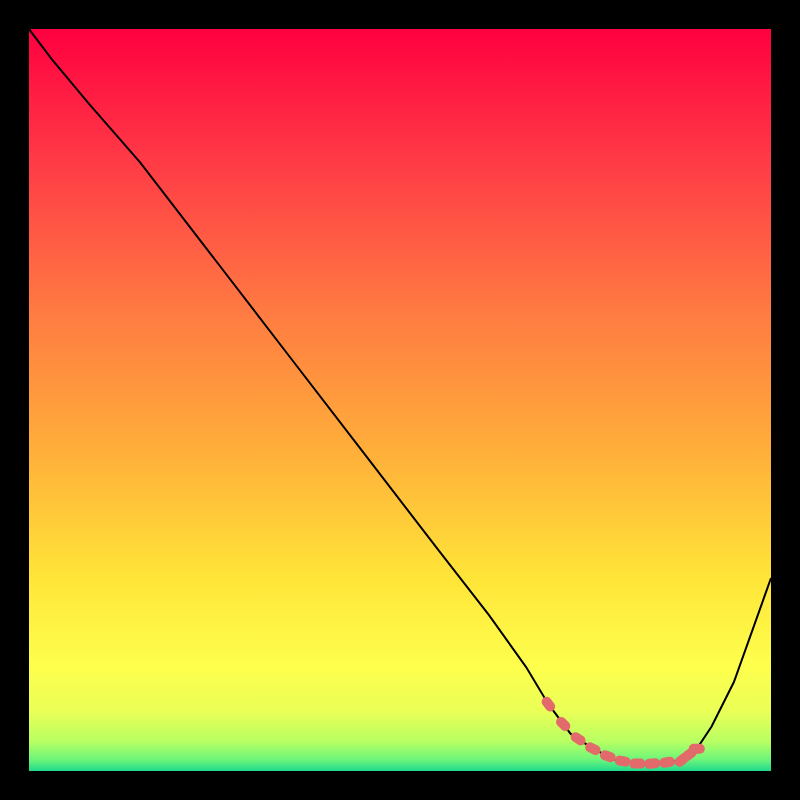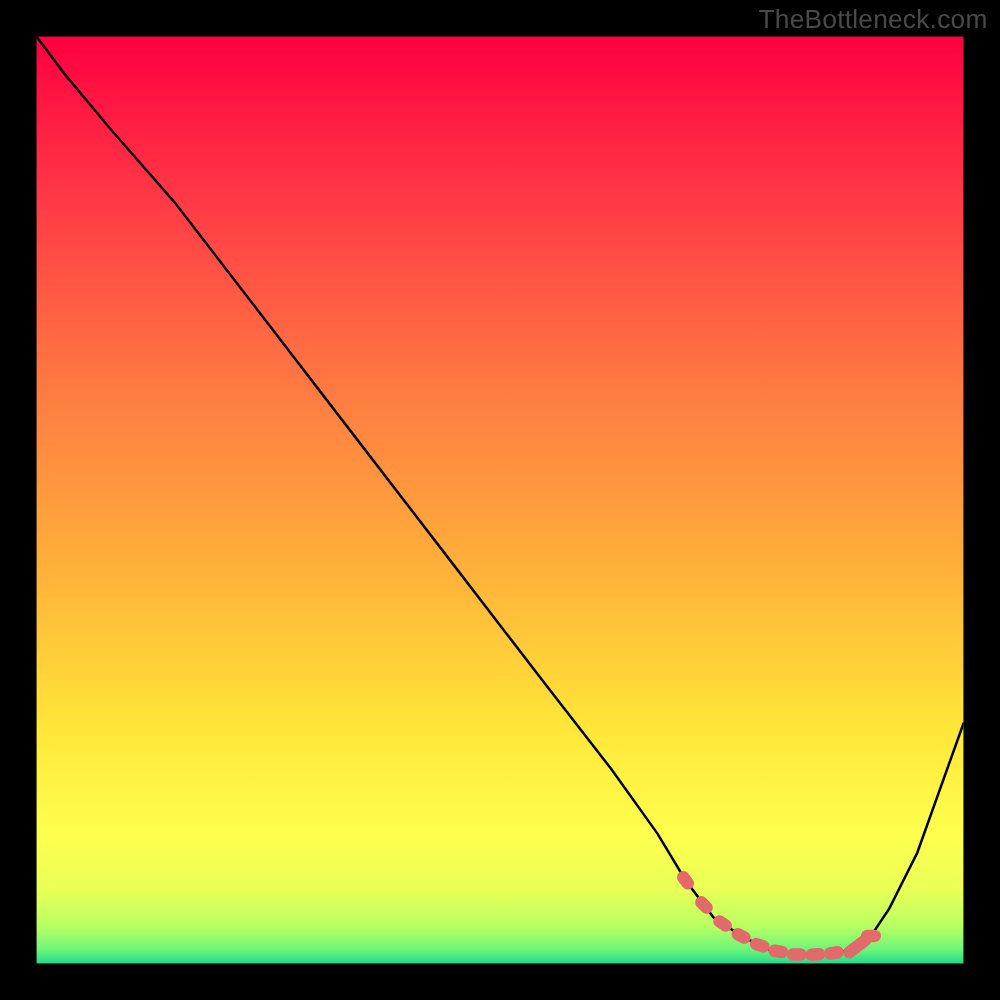--- a/index.html
+++ b/index.html
@@ -45,21 +45,20 @@
     position: absolute;
     inset: 0;
     width: 100%;
     height: 100%;
     z-index: 2;
   }
 </style>
 </head>
 <body>
 <div class="frame">
-  <div class="watermark">TheBottleneck.com</div>
 
   <div class="plot-area">
     <svg class="gradient" viewBox="0 0 742 742" preserveAspectRatio="none">
       <defs>
         <linearGradient id="bg" x1="0" y1="0" x2="0" y2="1">
           <stop id="g0" offset="0%" stop-color="#ff0040"></stop>
           <stop id="g1" offset="18%" stop-color="#ff3b46"></stop>
           <stop id="g2" offset="38%" stop-color="#ff7a42"></stop>
           <stop id="g3" offset="57.99999999999999%" stop-color="#ffb23a"></stop>
           <stop id="g4" offset="74%" stop-color="#ffe538"></stop>

